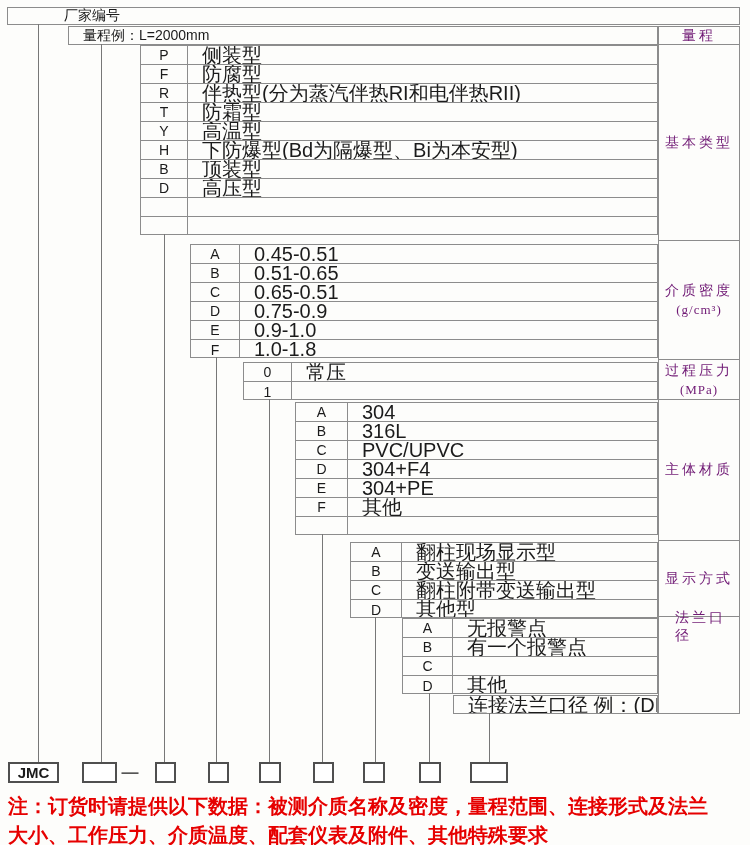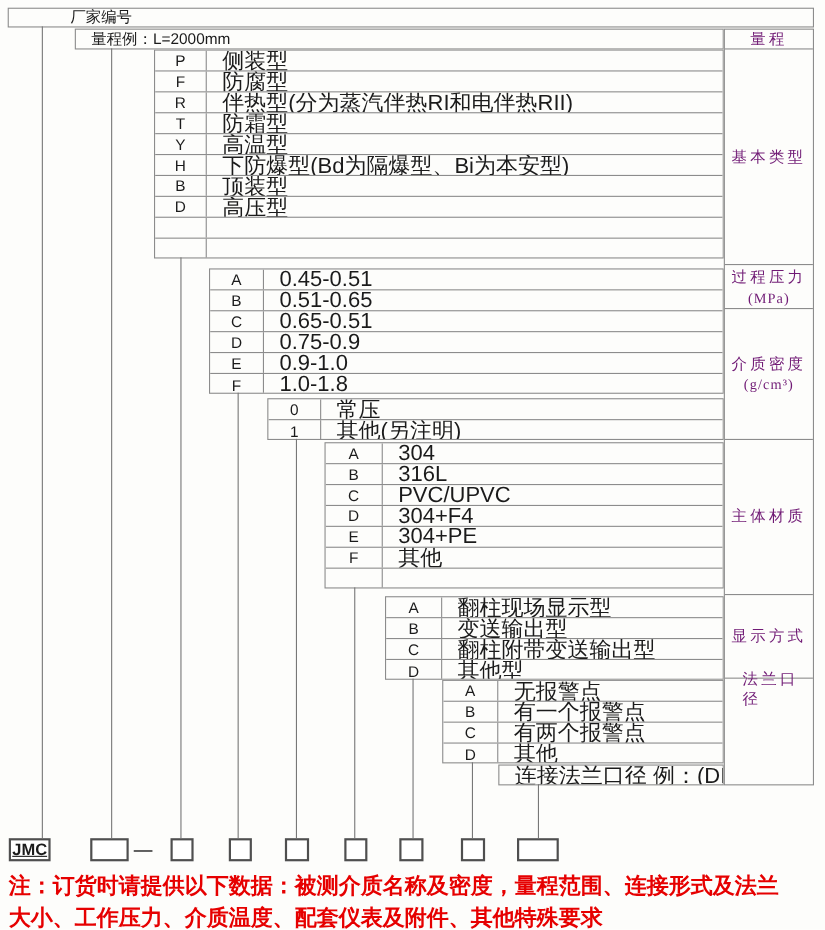--- a/index.html
+++ b/index.html
@@ -134,21 +134,20 @@
       </div>
   </div>
 
   <div class="tbl t-pressure" style="left:243px;top:362px;width:415px;height:38px;">
     <div class="trow">
         <div class="code">0</div>
         <div class="desc">常压</div>
       </div>
     <div class="trow">
         <div class="code">1</div>
-        <div class="desc">其他(另注明)</div>
       </div>
   </div>
 
   <div class="tbl t-material" style="left:295px;top:402px;width:363px;height:133px;">
     <div class="trow">
         <div class="code">A</div>
         <div class="desc">304</div>
       </div>
     <div class="trow">
         <div class="code">B</div>
@@ -199,48 +198,47 @@
     <div class="trow">
         <div class="code">A</div>
         <div class="desc">无报警点</div>
       </div>
     <div class="trow">
         <div class="code">B</div>
         <div class="desc">有一个报警点</div>
       </div>
     <div class="trow">
         <div class="code">C</div>
-        <div class="desc">有两个报警点</div>
       </div>
     <div class="trow">
         <div class="code">D</div>
         <div class="desc">其他</div>
       </div>
   </div>
 
   <div class="tbl" style="left:453px;top:695px;width:205px;height:19px;">
     <div class="trow">
       <div class="desc">连接法兰口径 例：(DN)50</div>
     </div>
   </div>
 
   <div id="side">
     <div class="sideSec" style="height:18px;">
         <span>量程</span>
       </div>
     <div class="sideSec" style="height:196px;text-align:center;">
         <span>基本类型</span>
       </div>
+    <div class="sideSec" style="height:119px;">
+        <span>介质密度</span>
+        <span class="sub">(g/cm³)</span>
+      </div>
     <div class="sideSec" style="height:40px;">
         <span>过程压力</span>
         <span class="sub">(MPa)</span>
-      </div>
-    <div class="sideSec" style="height:119px;">
-        <span>介质密度</span>
-        <span class="sub">(g/cm³)</span>
       </div>
     <div class="sideSec" style="height:141px;">
         <span>主体材质</span>
       </div>
     <div class="sideSec" style="height:76px;">
         <span>显示方式</span>
       </div>
     <div class="sideSec" style="height:19px;">
         <span>法兰口径</span>
       </div>
@@ -249,21 +247,21 @@
   <div class="vline" style="left:38px;top:24px;height:738px;"></div>
   <div class="vline" style="left:101px;top:44px;height:718px;"></div>
   <div class="vline" style="left:164px;top:234px;height:528px;"></div>
   <div class="vline" style="left:216px;top:357px;height:405px;"></div>
   <div class="vline" style="left:269px;top:399px;height:363px;"></div>
   <div class="vline" style="left:322px;top:534px;height:228px;"></div>
   <div class="vline" style="left:375px;top:617px;height:145px;"></div>
   <div class="vline" style="left:429px;top:693px;height:69px;"></div>
   <div class="vline" style="left:489px;top:713px;height:49px;"></div>
 
-  <div class="bbox" id="jmc" style="left:8px;width:38px;text-decoration:underline;">
+  <div class="bbox" id="jmc" style="left:8px;width:51px;">
     <span>JMC</span>
   </div>
   <div class="bbox" style="left:82px;width:35px;"></div>
   <div id="dash" style="left:119px;width:22px;">—</div>
   <div class="bbox" style="left:155px;width:21px;"></div>
   <div class="bbox" style="left:208px;width:21px;"></div>
   <div class="bbox" style="left:259px;width:22px;"></div>
   <div class="bbox" style="left:313px;width:21px;"></div>
   <div class="bbox" style="left:363px;width:22px;"></div>
   <div class="bbox" style="left:419px;width:22px;"></div>

